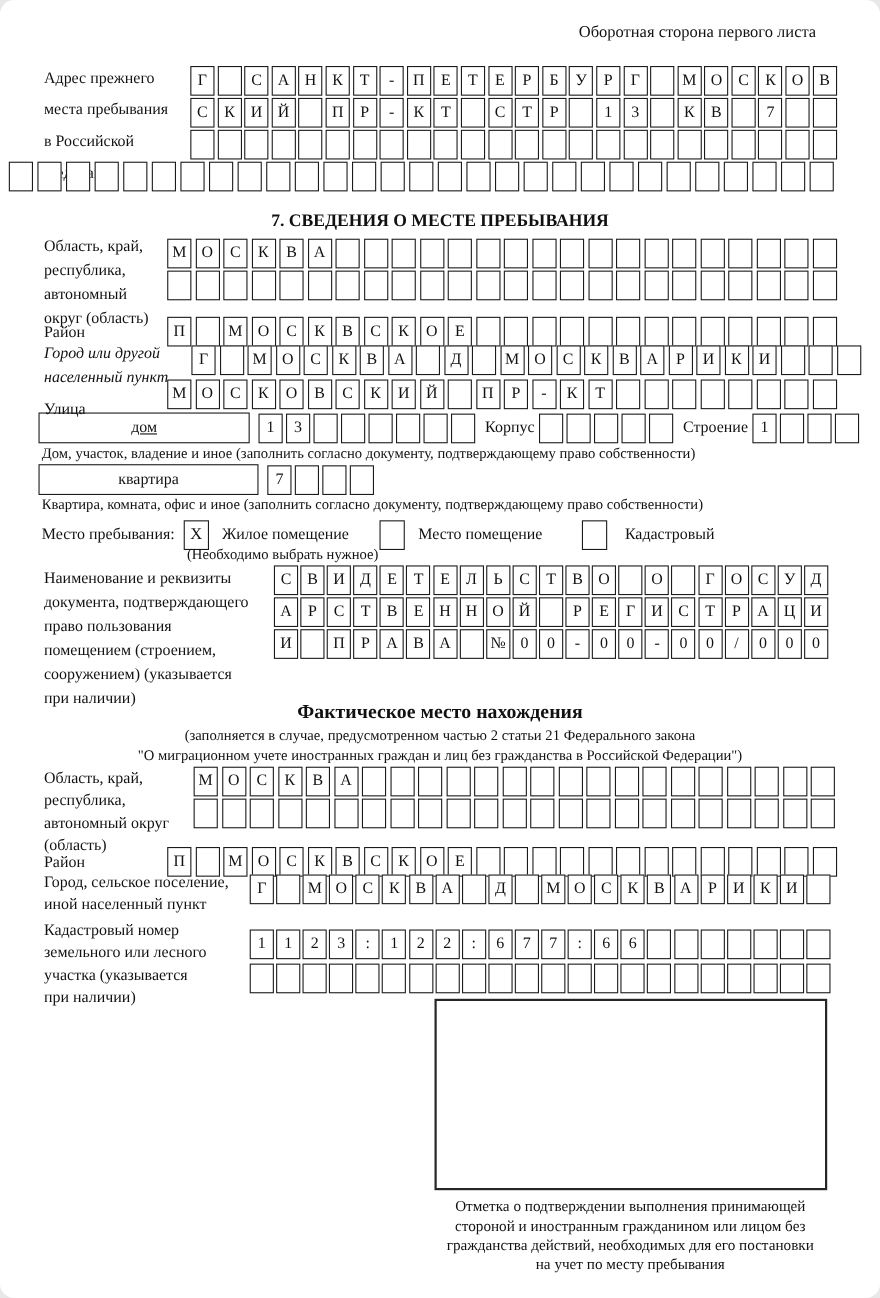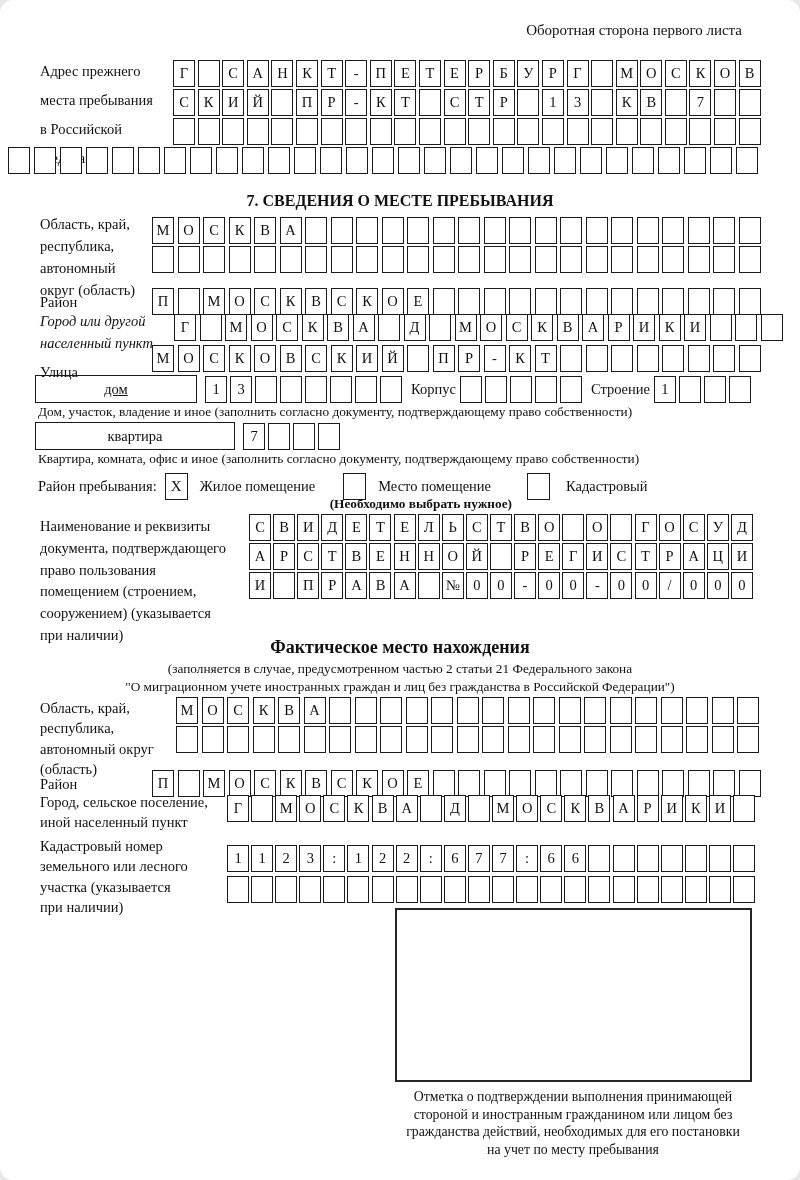--- a/index.html
+++ b/index.html
@@ -308,21 +308,21 @@
       <span class="cb"></span>
       <span class="cb"></span>
       <span class="cb"></span>
       <span class="cb"></span>
       <span class="cb"></span>
       <span class="cb"></span>
       <span class="cb"></span>
     </div>
 
   <div class="abs row-flex" style="top:375px;left:35px;">
-    <div class="wide-cell" style="width:162px;text-decoration:underline;">дом</div>
+    <div class="wide-cell" style="width:192px;text-decoration:underline;">дом</div>
     <div class="cbrow" style="margin-left:8px;">
         <span class="cb">1</span>
         <span class="cb">3</span>
         <span class="cb"></span>
         <span class="cb"></span>
         <span class="cb"></span>
         <span class="cb"></span>
         <span class="cb"></span>
         <span class="cb"></span>
       </div>
@@ -349,29 +349,29 @@
     <div class="cbrow" style="margin-left:8px;">
         <span class="cb">7</span>
         <span class="cb"></span>
         <span class="cb"></span>
         <span class="cb"></span>
       </div>
   </div>
   <div class="abs note" style="top:451px;left:38px;">Квартира, комната, офис и иное (заполнить согласно документу, подтверждающему право собственности)</div>
 
   <div class="abs row-flex" style="top:472px;left:38px;">
-    <div class="inline-lbl">Район пребывания:</div>
+    <div class="inline-lbl">Место пребывания:</div>
     <span class="chk" style="margin-left:8px;">X</span>
     <div class="inline-lbl" style="margin-left:12px;">Жилое помещение</div>
     <span class="chk" style="margin-left:28px;"></span>
     <div class="inline-lbl" style="margin-left:12px;">Место помещение</div>
     <span class="chk" style="margin-left:36px;"></span>
     <div class="inline-lbl" style="margin-left:16px;">Кадастровый</div>
   </div>
-  <div class="abs note" style="top:496px;left:152px;width:360px;text-align:right;font-weight:bold;">(Необходимо выбрать нужное)</div>
+  <div class="abs note" style="top:496px;left:170px;width:360px;text-align:left;">(Необходимо выбрать нужное)</div>
 
   <div class="abs lbl lh21" style="top:516px;left:40px;width:210px;">Наименование и реквизиты
 документа, подтверждающего
 право пользования
 помещением (строением,
 сооружением) (указывается
 при наличии)</div>
   <div class="abs stack" style="top:514px;left:249px;">
     <div class="cbrow g2">
         <span class="cb">С</span>

